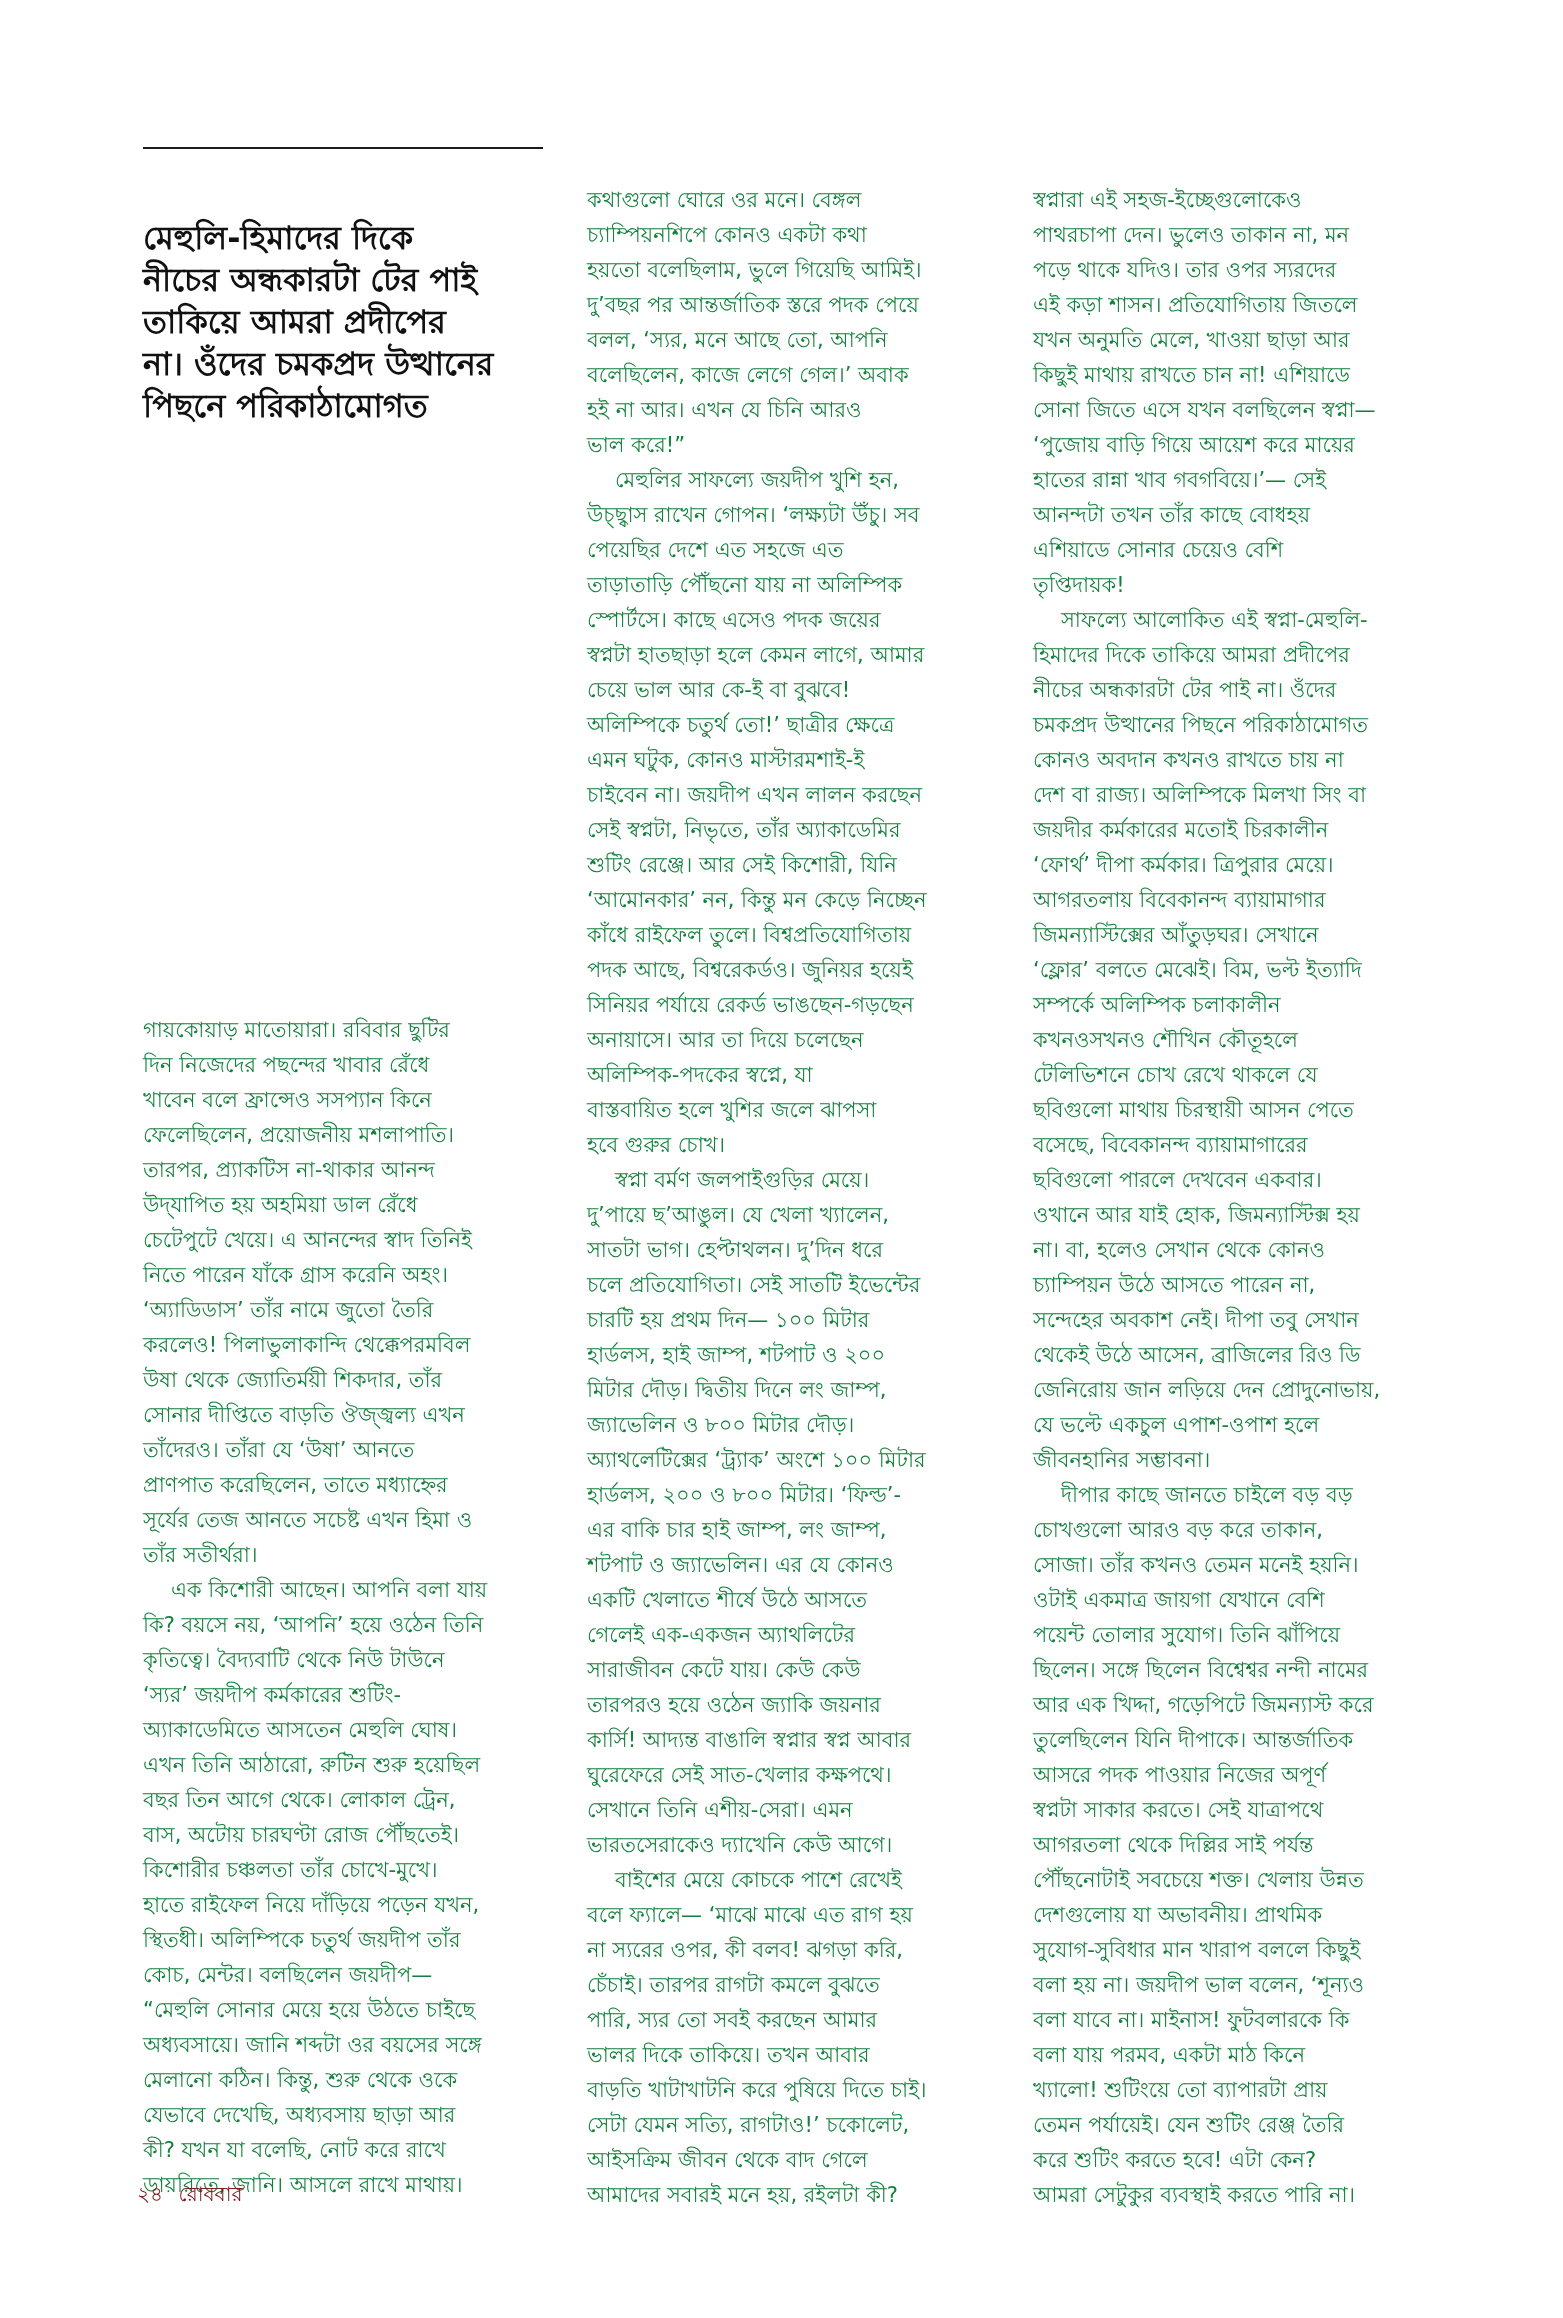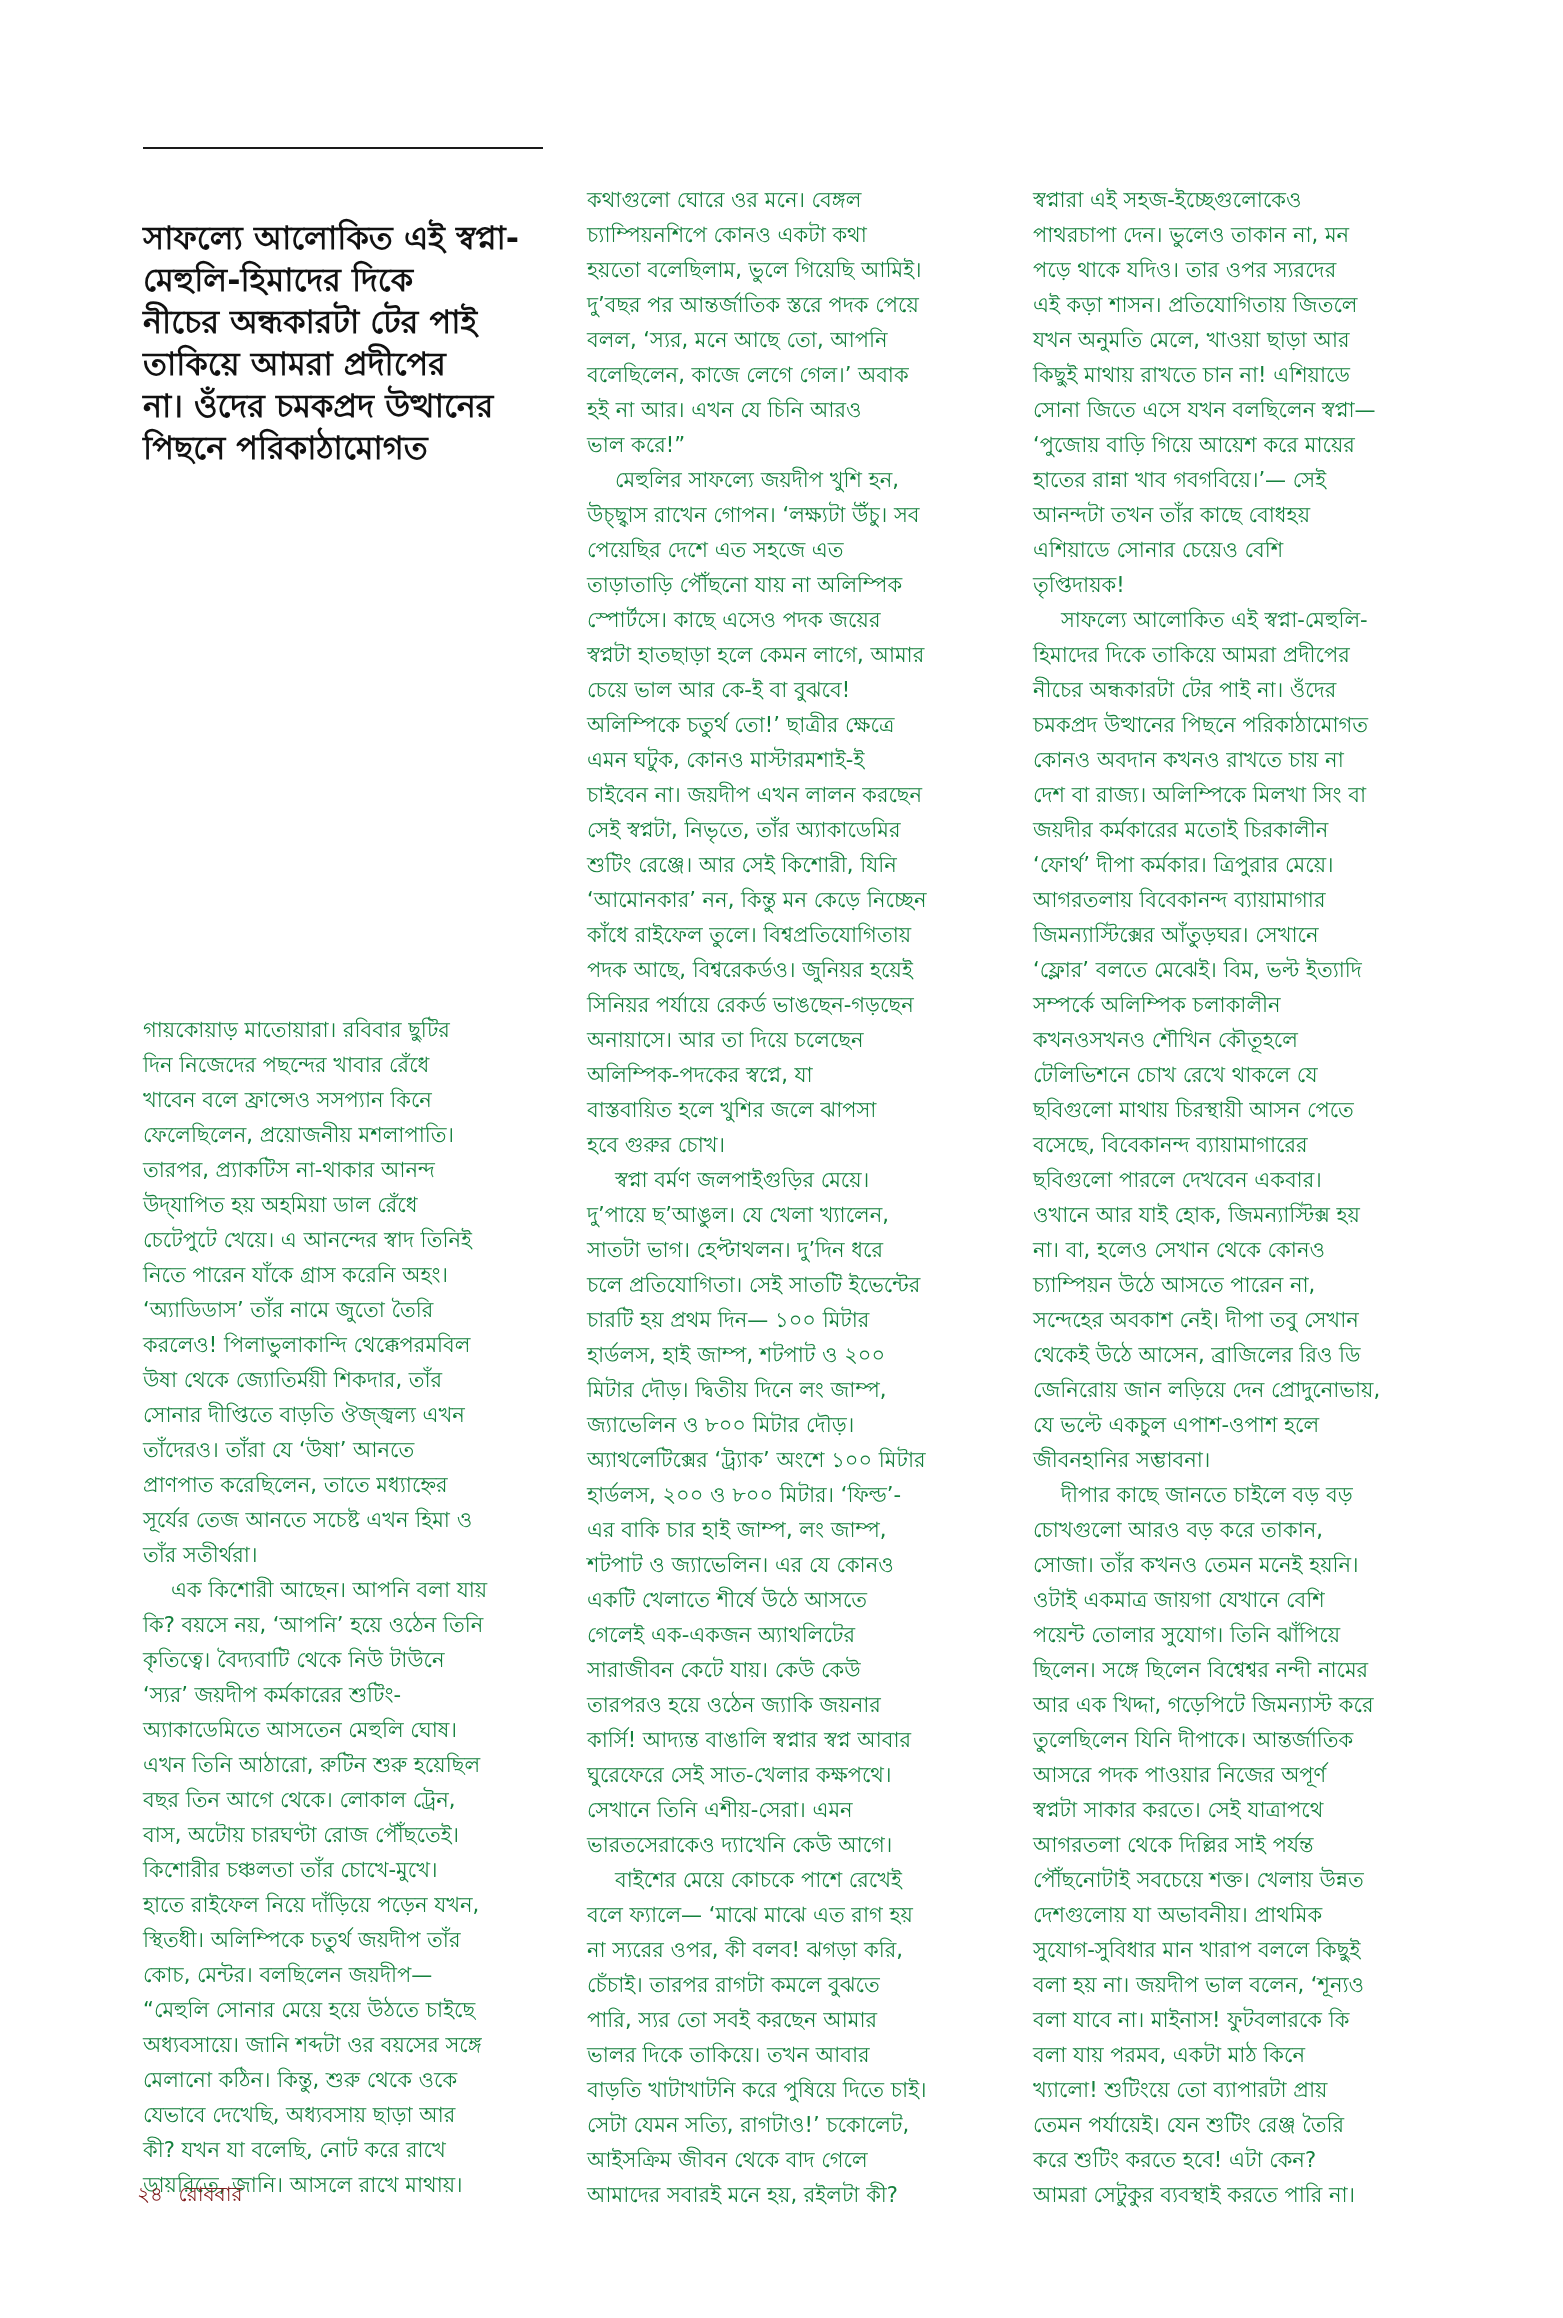--- a/index.html
+++ b/index.html
@@ -69,21 +69,20 @@
     white-space: nowrap;
   }
   .footer .pg { margin-right: 9.2px; }
 </style>
 </head>
 <body>
 
 <div class="rule"></div>
 
 <div class="pullquote">
-  <span class="pl">সাফল্যে আলোকিত এই স্বপ্না-</span>
   <span class="pl">মেহুলি-হিমাদের দিকে</span>
   <span class="pl">নীচের অন্ধকারটা টের পাই</span>
   <span class="pl">তাকিয়ে আমরা প্রদীপের</span>
   <span class="pl">না। ওঁদের চমকপ্রদ উত্থানের</span>
   <span class="pl">পিছনে পরিকাঠামোগত</span>
 </div>
 
 <div id="left-body" class="body-block">
     <span class="ln">গায়কোয়াড় মাতোয়ারা। রবিবার ছুটির</span>
     <span class="ln">দিন নিজেদের পছন্দের খাবার রেঁধে</span>

